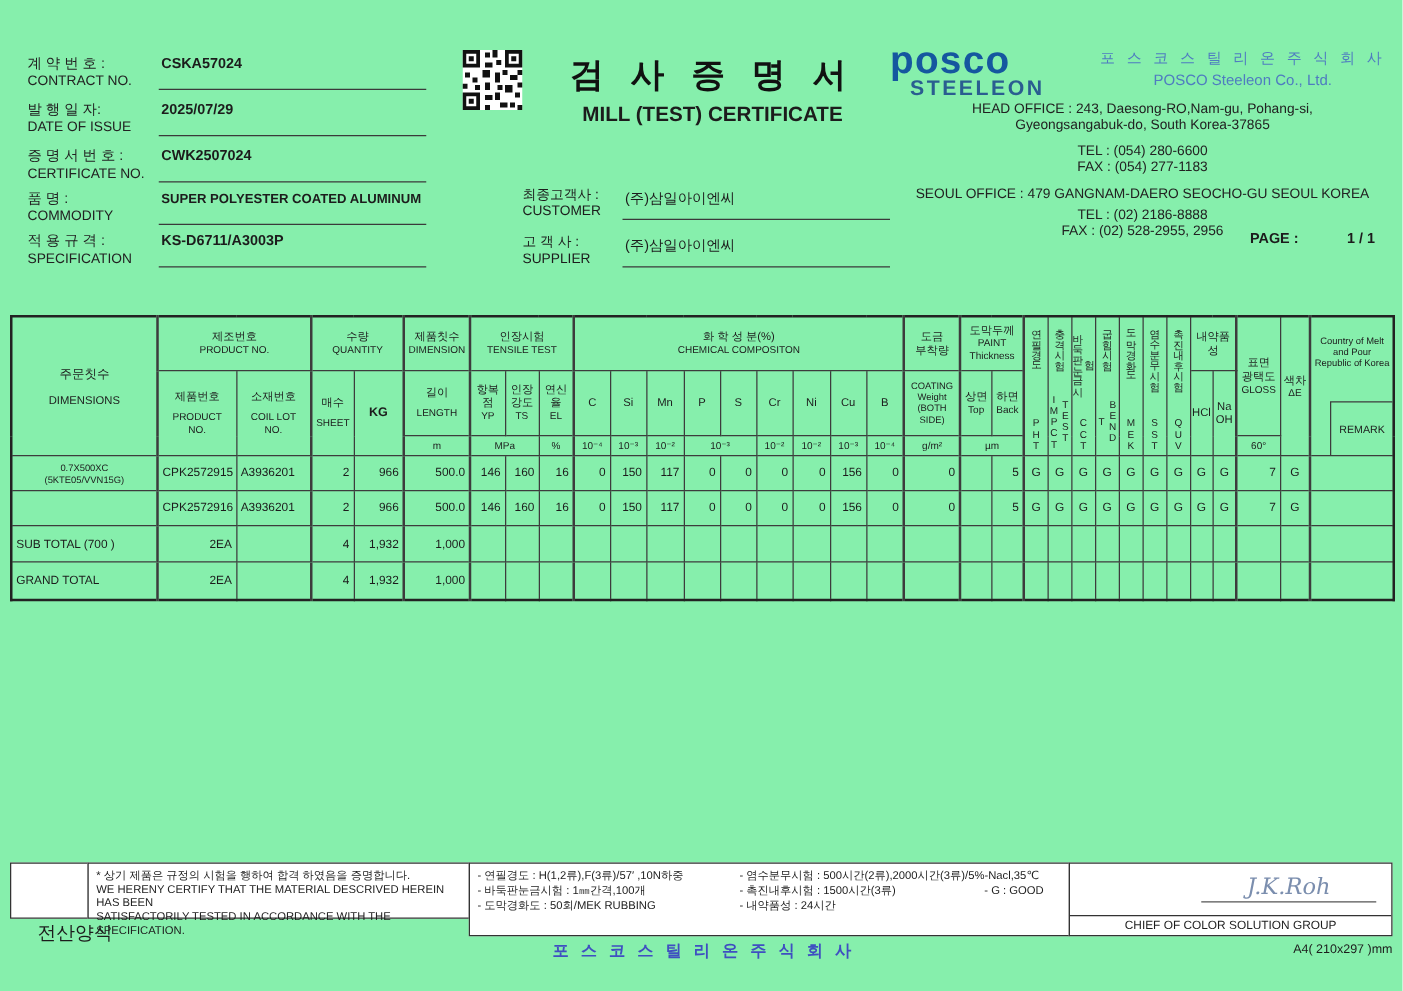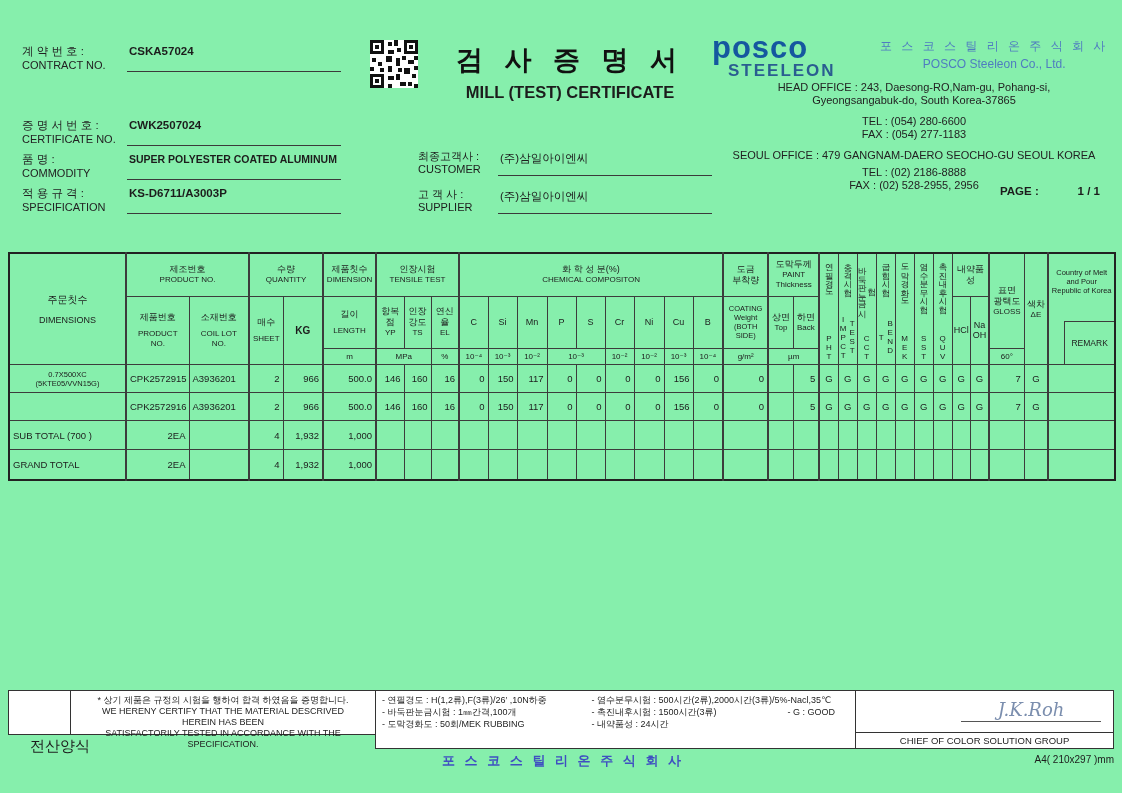--- a/index.html
+++ b/index.html
@@ -57,21 +57,21 @@
   .vko{writing-mode:vertical-lr;text-orientation:upright;font-size:8.5px;line-height:9.5px;max-height:58px;}
   .ven{writing-mode:vertical-lr;text-orientation:upright;font-size:8px;line-height:9px;max-height:48px;margin-top:2px;}
   #mtbl .country-cell{position:relative;vertical-align:top;}
   .country-txt{font-size:7.5px;line-height:9px;margin-top:14px;}
   .remark-box{position:absolute;right:-1px;bottom:-1px;width:49px;height:42px;border:1px solid #3c3c3c;
               display:flex;align-items:center;justify-content:center;font-size:8.5px;}
   
   #foot{position:absolute;left:8px;top:690px;width:1106px;height:80px;font-size:9px;}
   .fbox{position:absolute;border:1.5px solid #333;box-sizing:border-box;background:#fff;}
   #f-empty{left:0;top:0;width:63px;height:45px;}
-  #f-cert{left:62px;top:0;width:306px;height:45px;padding:4px 18px;line-height:11px;text-align:center;}
+  #f-cert{left:62px;top:0;width:306px;height:45px;padding:4px 6px;line-height:11px;}
   #f-notes{left:367px;top:0;width:481px;height:59px;}
   .notes-grid{display:flex;padding:3px 6px 0 6px;line-height:12px;}
   .ncol1{width:210px;} .ncol2{width:258px;}
   .nrow{display:flex;justify-content:space-between;padding-right:14px;}
   .note-other{border-top:1px solid #333;margin-top:2px;padding:2px 6px;}
   #f-sig{left:847px;top:0;width:259px;height:59px;}
   .sigline{margin:8px 12px 0 auto;width:140px;text-align:center;border-bottom:1px solid #555;
            font-family:"DejaVu Serif",serif;font-style:italic;font-size:18px;color:#7b8eae;line-height:22px;}
   .sigtitle{position:absolute;left:0;right:0;bottom:0;height:15px;border-top:1px solid #333;
             text-align:center;font-size:9.5px;line-height:15px;}
@@ -84,20 +84,27 @@
 <body>
 
 <div id="page">
 
   <div class="hfield" style="top:44px">
     <div class="hlabel">
         <div>계 약 번 호 :</div>
         <div class="en">CONTRACT NO.</div>
       </div>
     <div class="hval">CSKA57024</div>
+  </div>
+  <div class="hfield" style="top:81px">
+    <div class="hlabel">
+        <div>발 행 일 자:</div>
+        <div class="en">DATE OF ISSUE</div>
+      </div>
+    <div class="hval">2025/07/29</div>
   </div>
   <div class="hfield" style="top:118px">
     <div class="hlabel">
         <div>증 명 서 번 호 :</div>
         <div class="en">CERTIFICATE NO.</div>
       </div>
     <div class="hval">CWK2507024</div>
   </div>
   <div class="hfield" style="top:152px">
     <div class="hlabel">
@@ -545,21 +552,21 @@
   <div id="foot">
     <div class="fbox" id="f-empty"></div>
     <div class="fbox" id="f-cert">
       <div>* 상기 제품은 규정의 시험을 행하여 합격 하였음을 증명합니다.</div>
       <div>WE HERENY CERTIFY THAT THE MATERIAL DESCRIVED HEREIN HAS BEEN</div>
       <div>SATISFACTORILY TESTED IN ACCORDANCE WITH THE SPECIFICATION.</div>
     </div>
     <div class="fbox" id="f-notes">
       <div class="notes-grid">
         <div class="ncol1">
-          <div>- 연필경도 : H(1,2류),F(3류)/26′ ,10N하중</div>
+          <div>- 연필경도 : H(1,2류),F(3류)/57′ ,10N하중</div>
           <div>- 바둑판눈금시험 : 1㎜간격,100개</div>
           <div>- 도막경화도 : 50회/MEK RUBBING</div>
         </div>
         <div class="ncol2">
           <div>- 염수분무시험 : 500시간(2류),2000시간(3류)/5%-Nacl,35℃</div>
           <div class="nrow">
             <span>- 촉진내후시험 : 1500시간(3류)</span>
             <span>- G : GOOD</span>
           </div>
           <div>- 내약품성 : 24시간</div>

